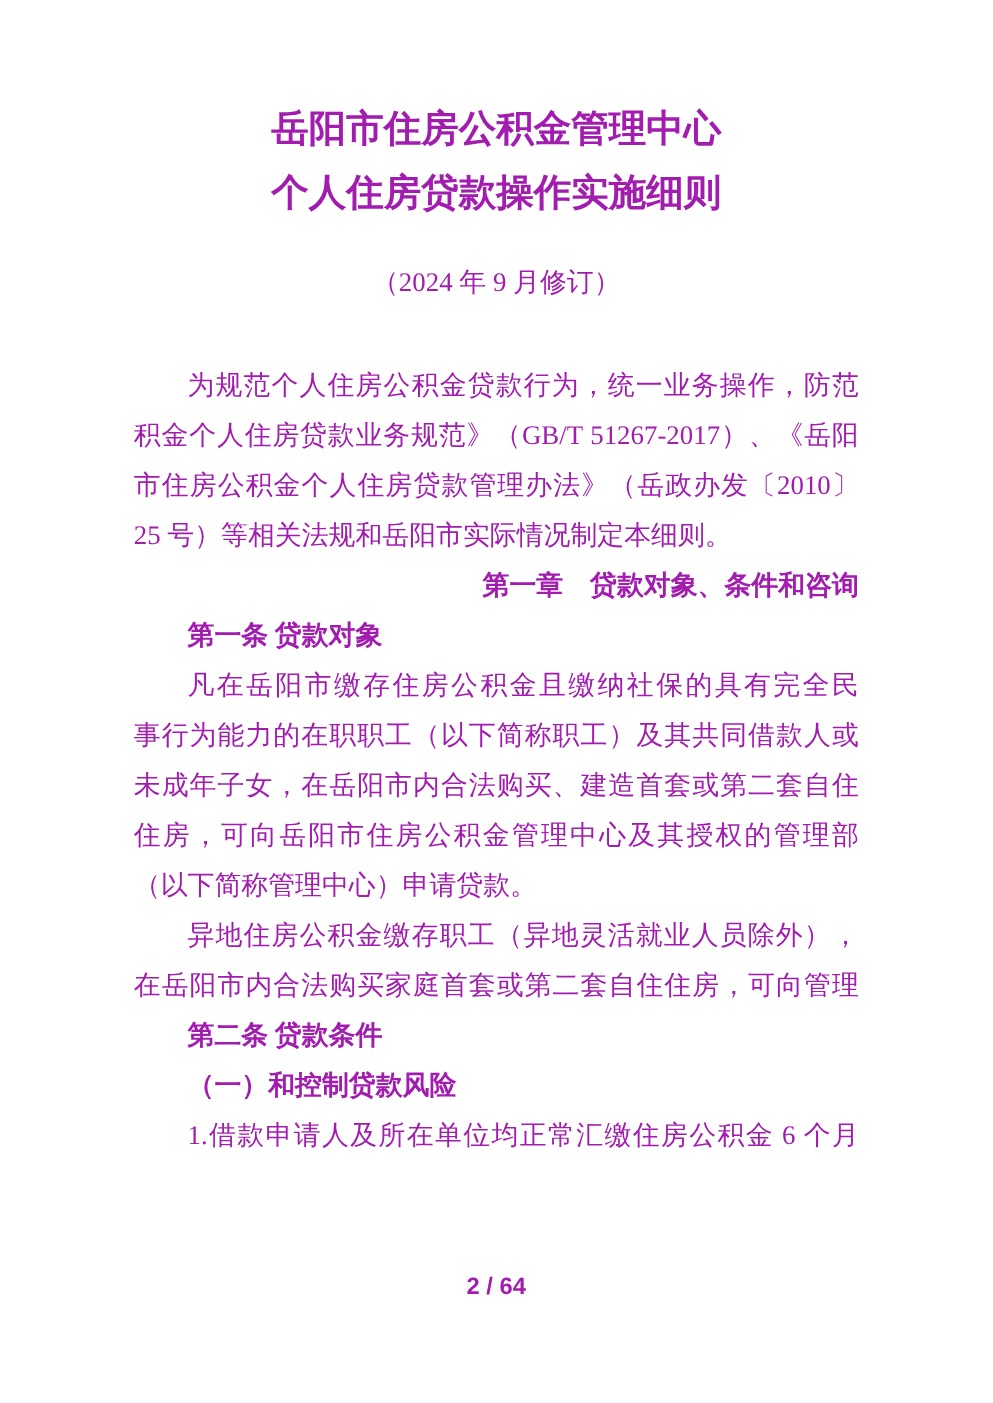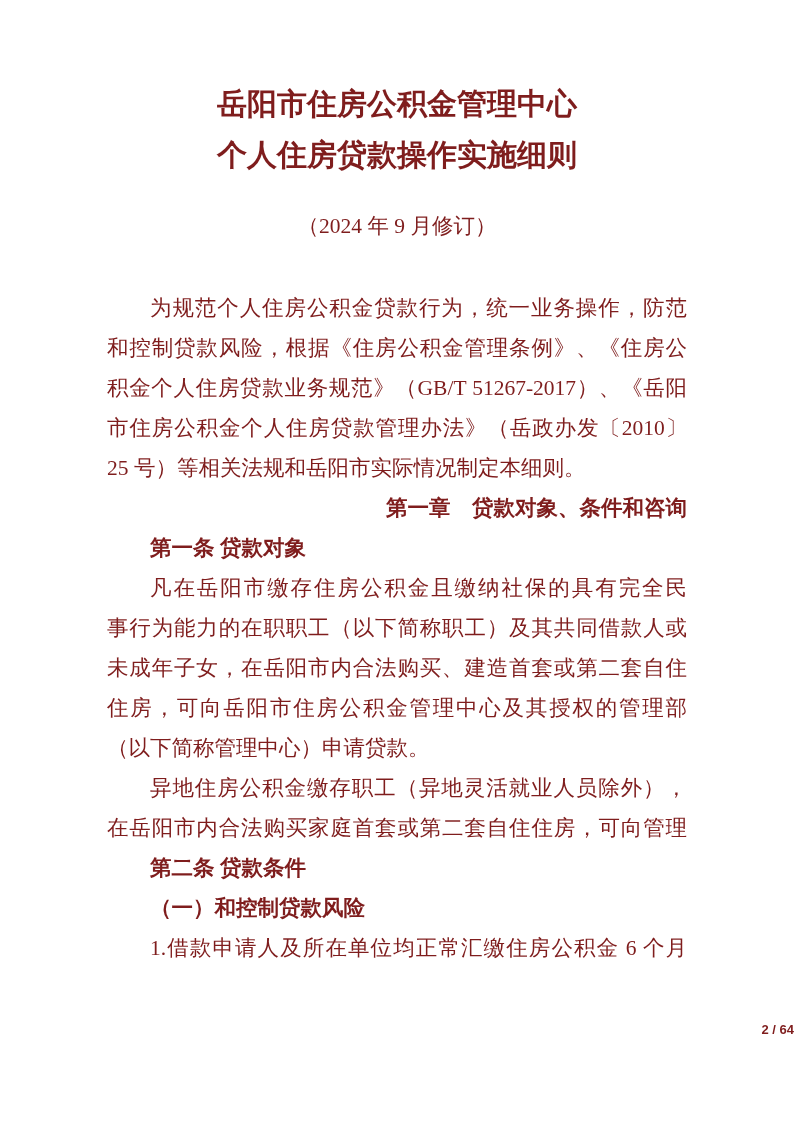--- a/index.html
+++ b/index.html
@@ -2,21 +2,21 @@
 <html><head>
 <meta charset="utf-8">
 <style>
   html, body { margin: 0; padding: 0; background: #ffffff; }
   .page {
     position: relative;
     width: 794px;
     height: 1122px;
     margin: 0 auto;
     background: #ffffff;
-    color: #7f1d1d;
+    color: #a21caf;
     font-family: "Liberation Serif", "DejaVu Serif", serif;
     overflow: hidden;
   }
   .doc-title {
     margin: 78px 0 0 0;
     text-align: center;
     font-size: 30px;
     line-height: 51px;
     font-weight: bold;
   }
@@ -37,43 +37,42 @@
   .bold { font-weight: bold; }
   .chapter {
     text-align: right;
     font-weight: bold;
   }
   .footer {
     position: absolute;
     top: 1022px;
     left: 0;
     width: 100%;
-    text-align: right;
+    text-align: center;
     font-family: "Liberation Sans", "DejaVu Sans", sans-serif;
-    font-size: 13px;
+    font-size: 19px;
     font-weight: bold;
     line-height: 16px;
   }
 </style>
 </head>
 <body>
 
 <div class="page">
 
   <h1 class="doc-title">
     <div>岳阳市住房公积金管理中心</div>
     <div>个人住房贷款操作实施细则</div>
   </h1>
 
   <div class="revision">（2024 年 9 月修订）</div>
 
   <div class="body-text">
 
     <div class="line indent j">为规范个人住房公积金贷款行为，统一业务操作，防范</div>
-    <div class="line j">和控制贷款风险，根据《住房公积金管理条例》、《住房公</div>
     <div class="line j">积金个人住房贷款业务规范》（GB/T 51267-2017）、《岳阳</div>
     <div class="line j">市住房公积金个人住房贷款管理办法》（岳政办发〔2010〕</div>
     <div class="line">25 号）等相关法规和岳阳市实际情况制定本细则。</div>
 
     <div class="line chapter">第一章　贷款对象、条件和咨询</div>
 
     <div class="line bold indent">第一条 贷款对象</div>
 
     <div class="line indent j">凡在岳阳市缴存住房公积金且缴纳社保的具有完全民</div>
     <div class="line j">事行为能力的在职职工（以下简称职工）及其共同借款人或</div>

